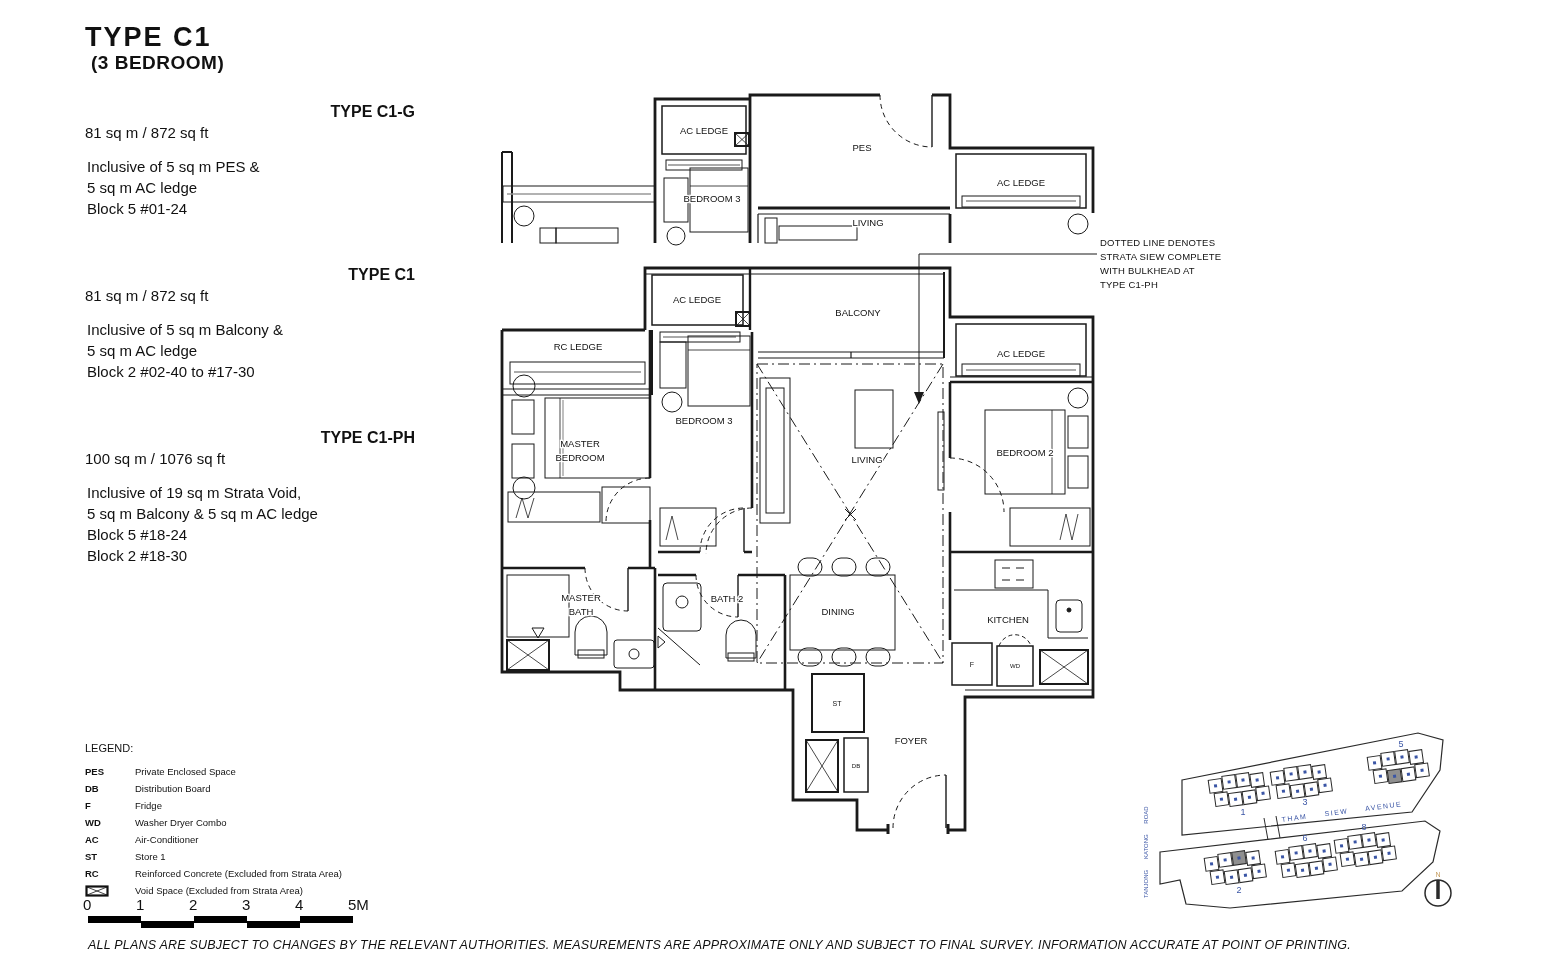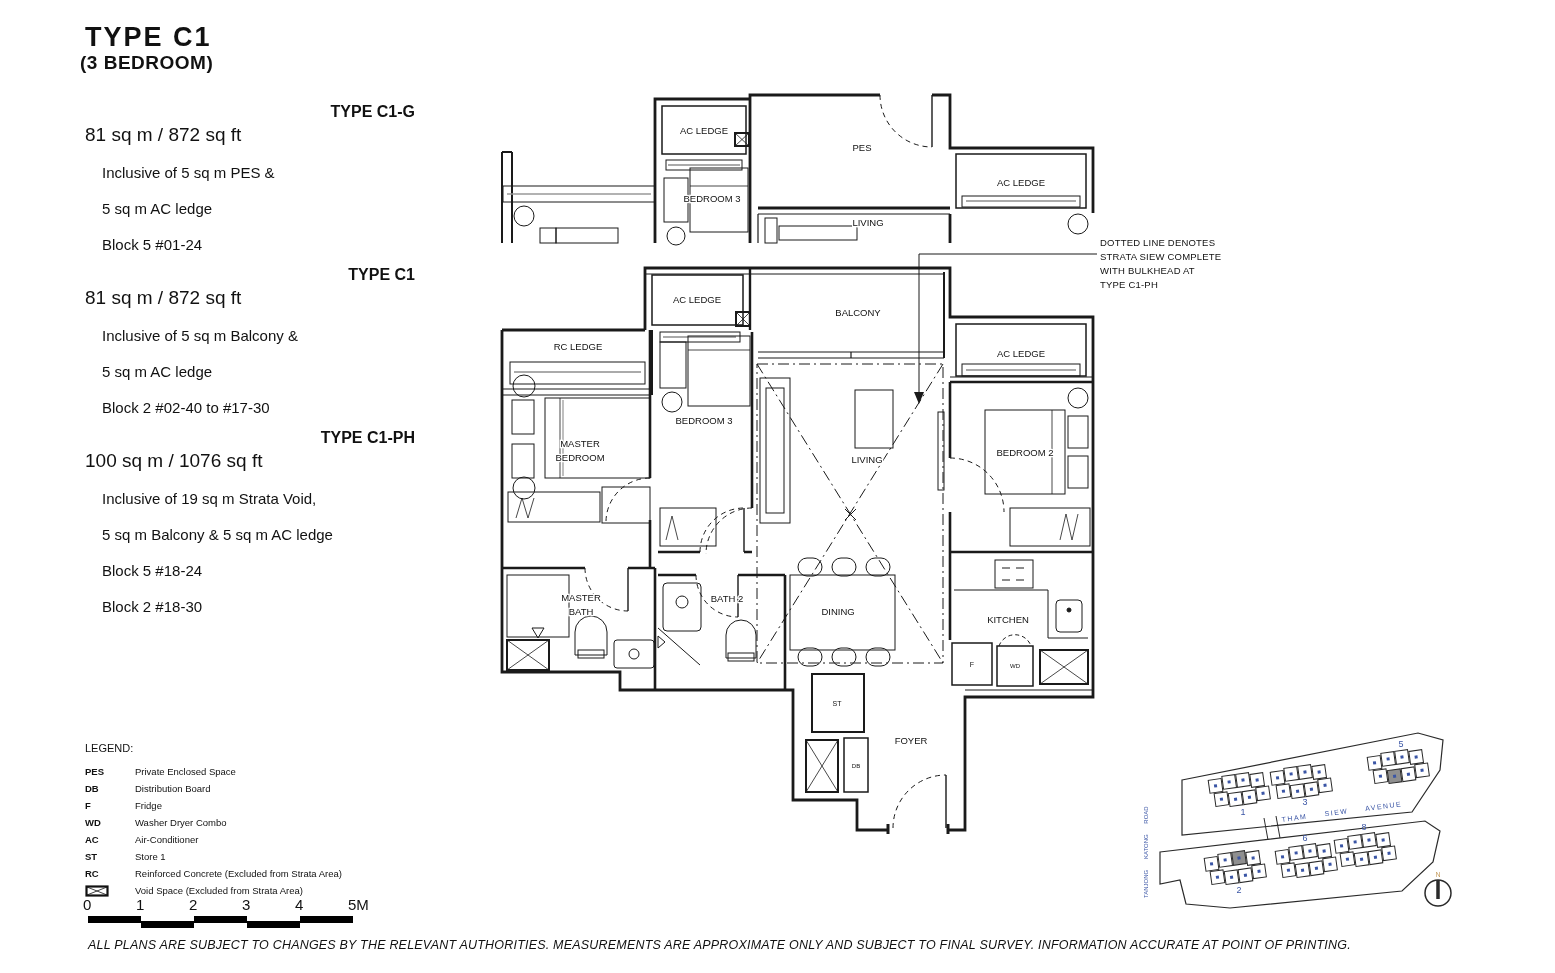--- a/index.html
+++ b/index.html
@@ -2,43 +2,43 @@
 <html><head>
 <meta charset="utf-8">
 <style>
   html,body{margin:0;padding:0;background:#fff;}
   #page{position:relative;width:1555px;height:973px;background:#ffffff;overflow:hidden;
         font-family:"Liberation Sans",sans-serif;color:#111;}
   .abs{position:absolute;}
   .title{font-size:27px;font-weight:bold;letter-spacing:2px;}
   .subtitle{font-size:19px;font-weight:bold;letter-spacing:.5px;}
   .spec-head{font-size:16px;font-weight:bold;margin:0 0 3px 0;text-align:right;}
-  .spec-area{font-size:19px;margin:0 0 16px 0;}
-  .spec-line{font-size:15px;line-height:19px;margin:17px;}
+  .spec-area{font-size:15px;margin:0 0 16px 0;}
+  .spec-line{font-size:15px;line-height:19px;margin:2px;}
   .annotation{font-size:9.5px;line-height:14px;letter-spacing:.2px;}
   .legend-title{font-size:11px;margin-bottom:6px;}
   .legend-row{position:absolute;left:0;font-size:9.5px;white-space:nowrap;}
   .legend-abbr{position:absolute;left:0;font-weight:bold;}
   .legend-desc{position:absolute;left:50px;}
   .scale-num{position:absolute;top:0;font-size:15px;}
   .scale-seg{position:absolute;height:7px;background:#000;}
   .disclaimer{font-size:12.5px;font-style:italic;letter-spacing:.2px;white-space:nowrap;}
   svg text{font-family:"Liberation Sans",sans-serif;}
   .lbl{font-size:9.5px;fill:#111;text-anchor:middle;paint-order:stroke;stroke:#fff;stroke-width:2.5px;}
   .lbl2{font-size:9.5px;fill:#111;text-anchor:middle;}
   .tiny{font-size:7px;fill:#111;text-anchor:middle;}
   .tiny2{font-size:6px;fill:#111;text-anchor:middle;}
 </style>
 </head>
 <body>
 
 <div id="page">
 
   <div class="abs title" style="left:85px;top:22px;">TYPE  C1</div>
-  <div class="abs subtitle" style="left:80px;top:52px;">(3 BEDROOM)</div>
+  <div class="abs subtitle" style="left:91px;top:52px;">(3 BEDROOM)</div>
 
   <div class="abs" style="left:85px;top:103px;width:330px;">
     <p class="spec-head">TYPE C1-G</p>
     <p class="spec-area">81 sq m / 872 sq ft</p>
     <p class="spec-line">Inclusive of 5 sq m PES &amp;</p>
     <p class="spec-line">5 sq m AC ledge</p>
     <p class="spec-line">Block 5 #01-24</p>
   </div>
 
   <div class="abs" style="left:85px;top:266px;width:330px;">

